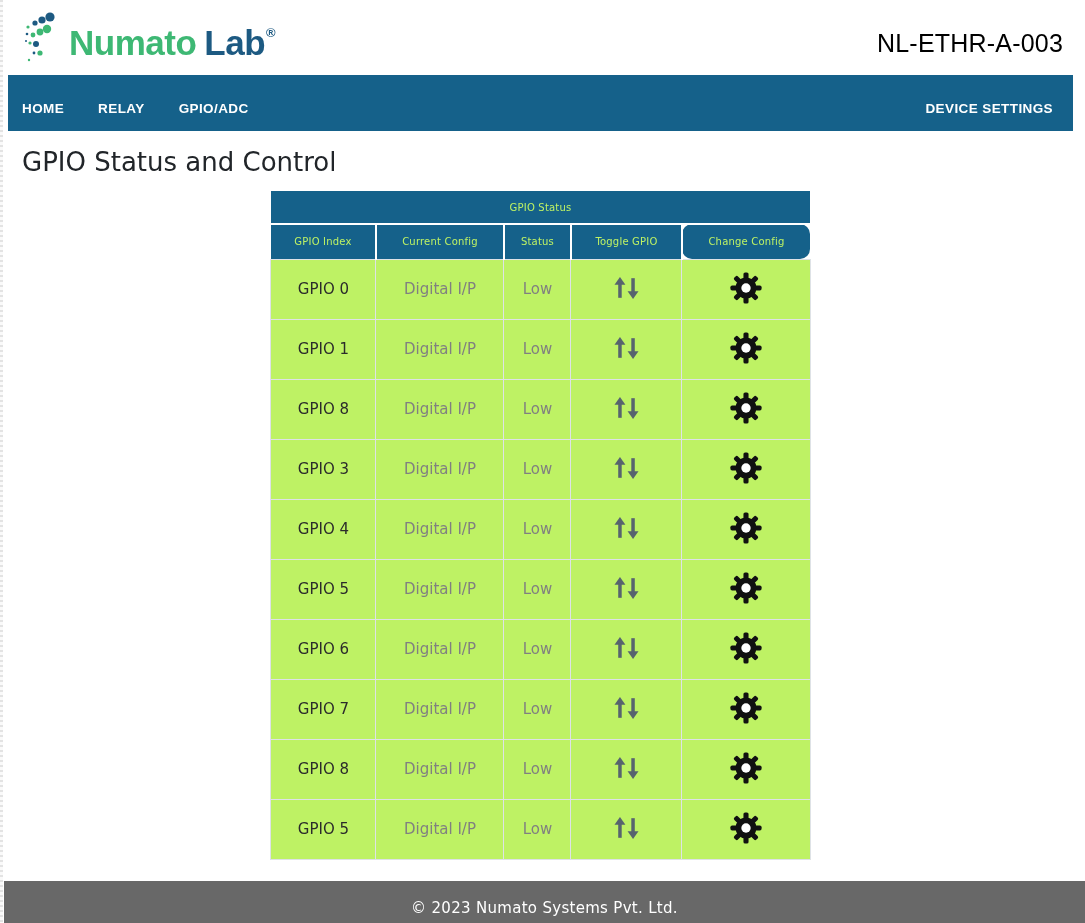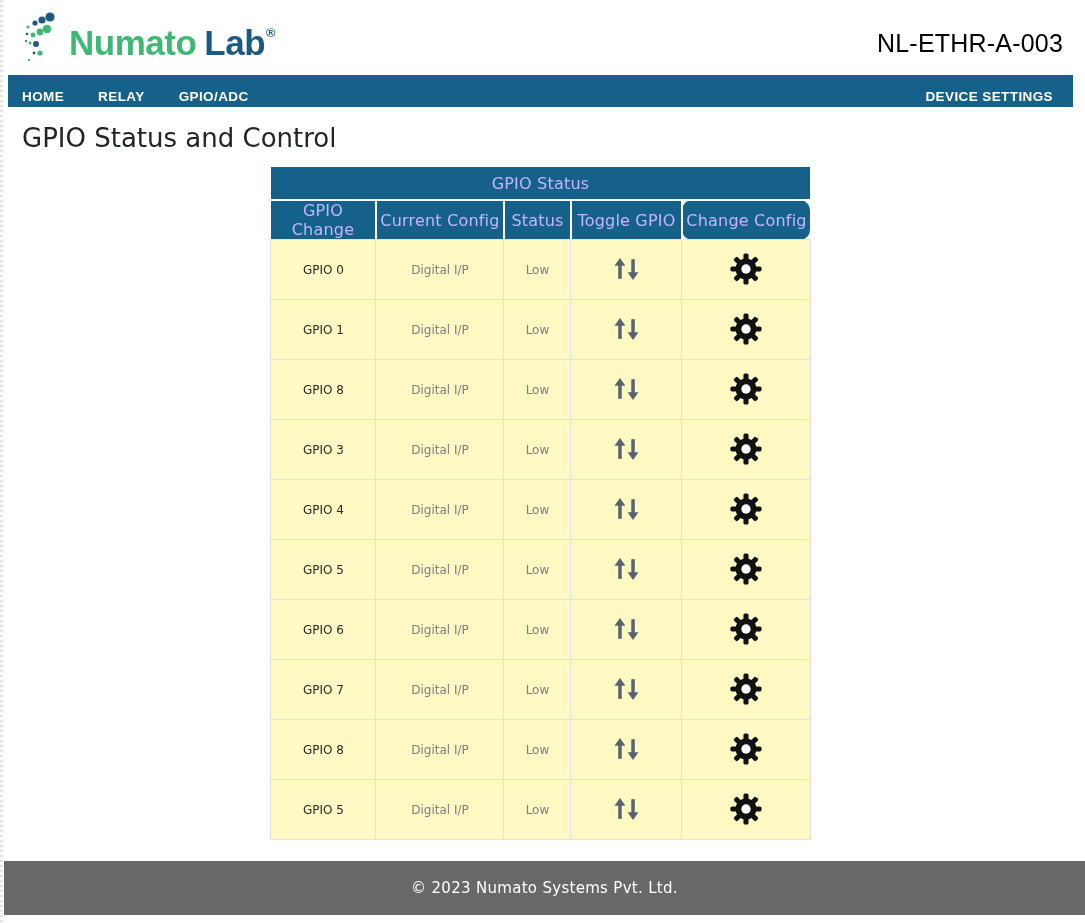--- a/index.html
+++ b/index.html
@@ -37,21 +37,21 @@
   .logo-lab{color:var(--logo-blue);margin-left:8px;}
   .logo-reg{color:var(--logo-blue);font-size:13px;vertical-align:18px;margin-left:1px;}
   .device-model{
     font-family:"Liberation Sans",sans-serif;font-size:25px;color:#000;
     letter-spacing:0.2px;
     margin-top:12px;
   }
 
   
   .navbar{
-    background:var(--navbar);height:32px;margin:0 12px 0 8px;
+    background:var(--navbar);height:56px;margin:0 12px 0 8px;
     display:flex;align-items:center;justify-content:space-between;
     padding:11px 20px 0 14px;
   }
   .nav-left{display:flex;align-items:center;gap:34px;}
   .nav-item{
     color:#fff;font-family:"Liberation Sans",sans-serif;font-size:13.5px;
     font-weight:700;letter-spacing:0.4px;cursor:pointer;text-decoration:none;
   }
 
   
@@ -64,30 +64,30 @@
   table.gpio-table{
     border-collapse:collapse;margin:14px auto 0;table-layout:fixed;width:539px;
   }
   .col-index{width:105px;}
   .col-config{width:128px;}
   .col-status{width:67px;}
   .col-toggle{width:111px;}
   .col-change{width:128px;}
 
   .gpio-table thead th{
-    background:var(--table-header);color:#c4b5fd;font-weight:400;font-size:16px;
+    background:var(--table-header);color:#bef264;font-weight:400;font-size:10px;
     padding:0;letter-spacing:0.2px;
   }
   .gpio-table thead tr.caption-row th{height:33px;border-bottom:2px solid #fff;}
   .gpio-table thead tr.cols-row th{height:35px;border-right:2px solid #fff;}
   .gpio-table thead tr.cols-row th:last-child{border-right:none;border-radius:10px;}
 
   .gpio-table tbody td{
     border:1px solid var(--border);height:60px;text-align:center;vertical-align:middle;
-    font-size:12px;background:#fef9c3;
+    font-size:15px;background:#bef264;
   }
   td.cell-index{color:var(--dark-text);}
   td.cell-config,td.cell-status{color:var(--muted-text);}
   .toggle-btn,.gear-btn{
     display:inline-flex;align-items:center;justify-content:center;
     background:none;border:none;cursor:pointer;padding:2px;
   }
 
   
   .site-footer{
@@ -149,21 +149,21 @@
           <col class="col-config">
           <col class="col-status">
         <col class="col-toggle">
           <col class="col-change">
       </colgroup>
       <thead>
         <tr class="caption-row">
           <th colspan="5">GPIO Status</th>
         </tr>
         <tr class="cols-row">
-          <th>GPIO Change</th>
+          <th>GPIO Index</th>
           <th>Current Config</th>
           <th>Status</th>
           <th>Toggle GPIO</th>
           <th>Change Config</th>
         </tr>
       </thead>
       <tbody>
   <tr>
     <td class="cell-index">GPIO 0</td>
     <td class="cell-config">Digital I/P</td>

